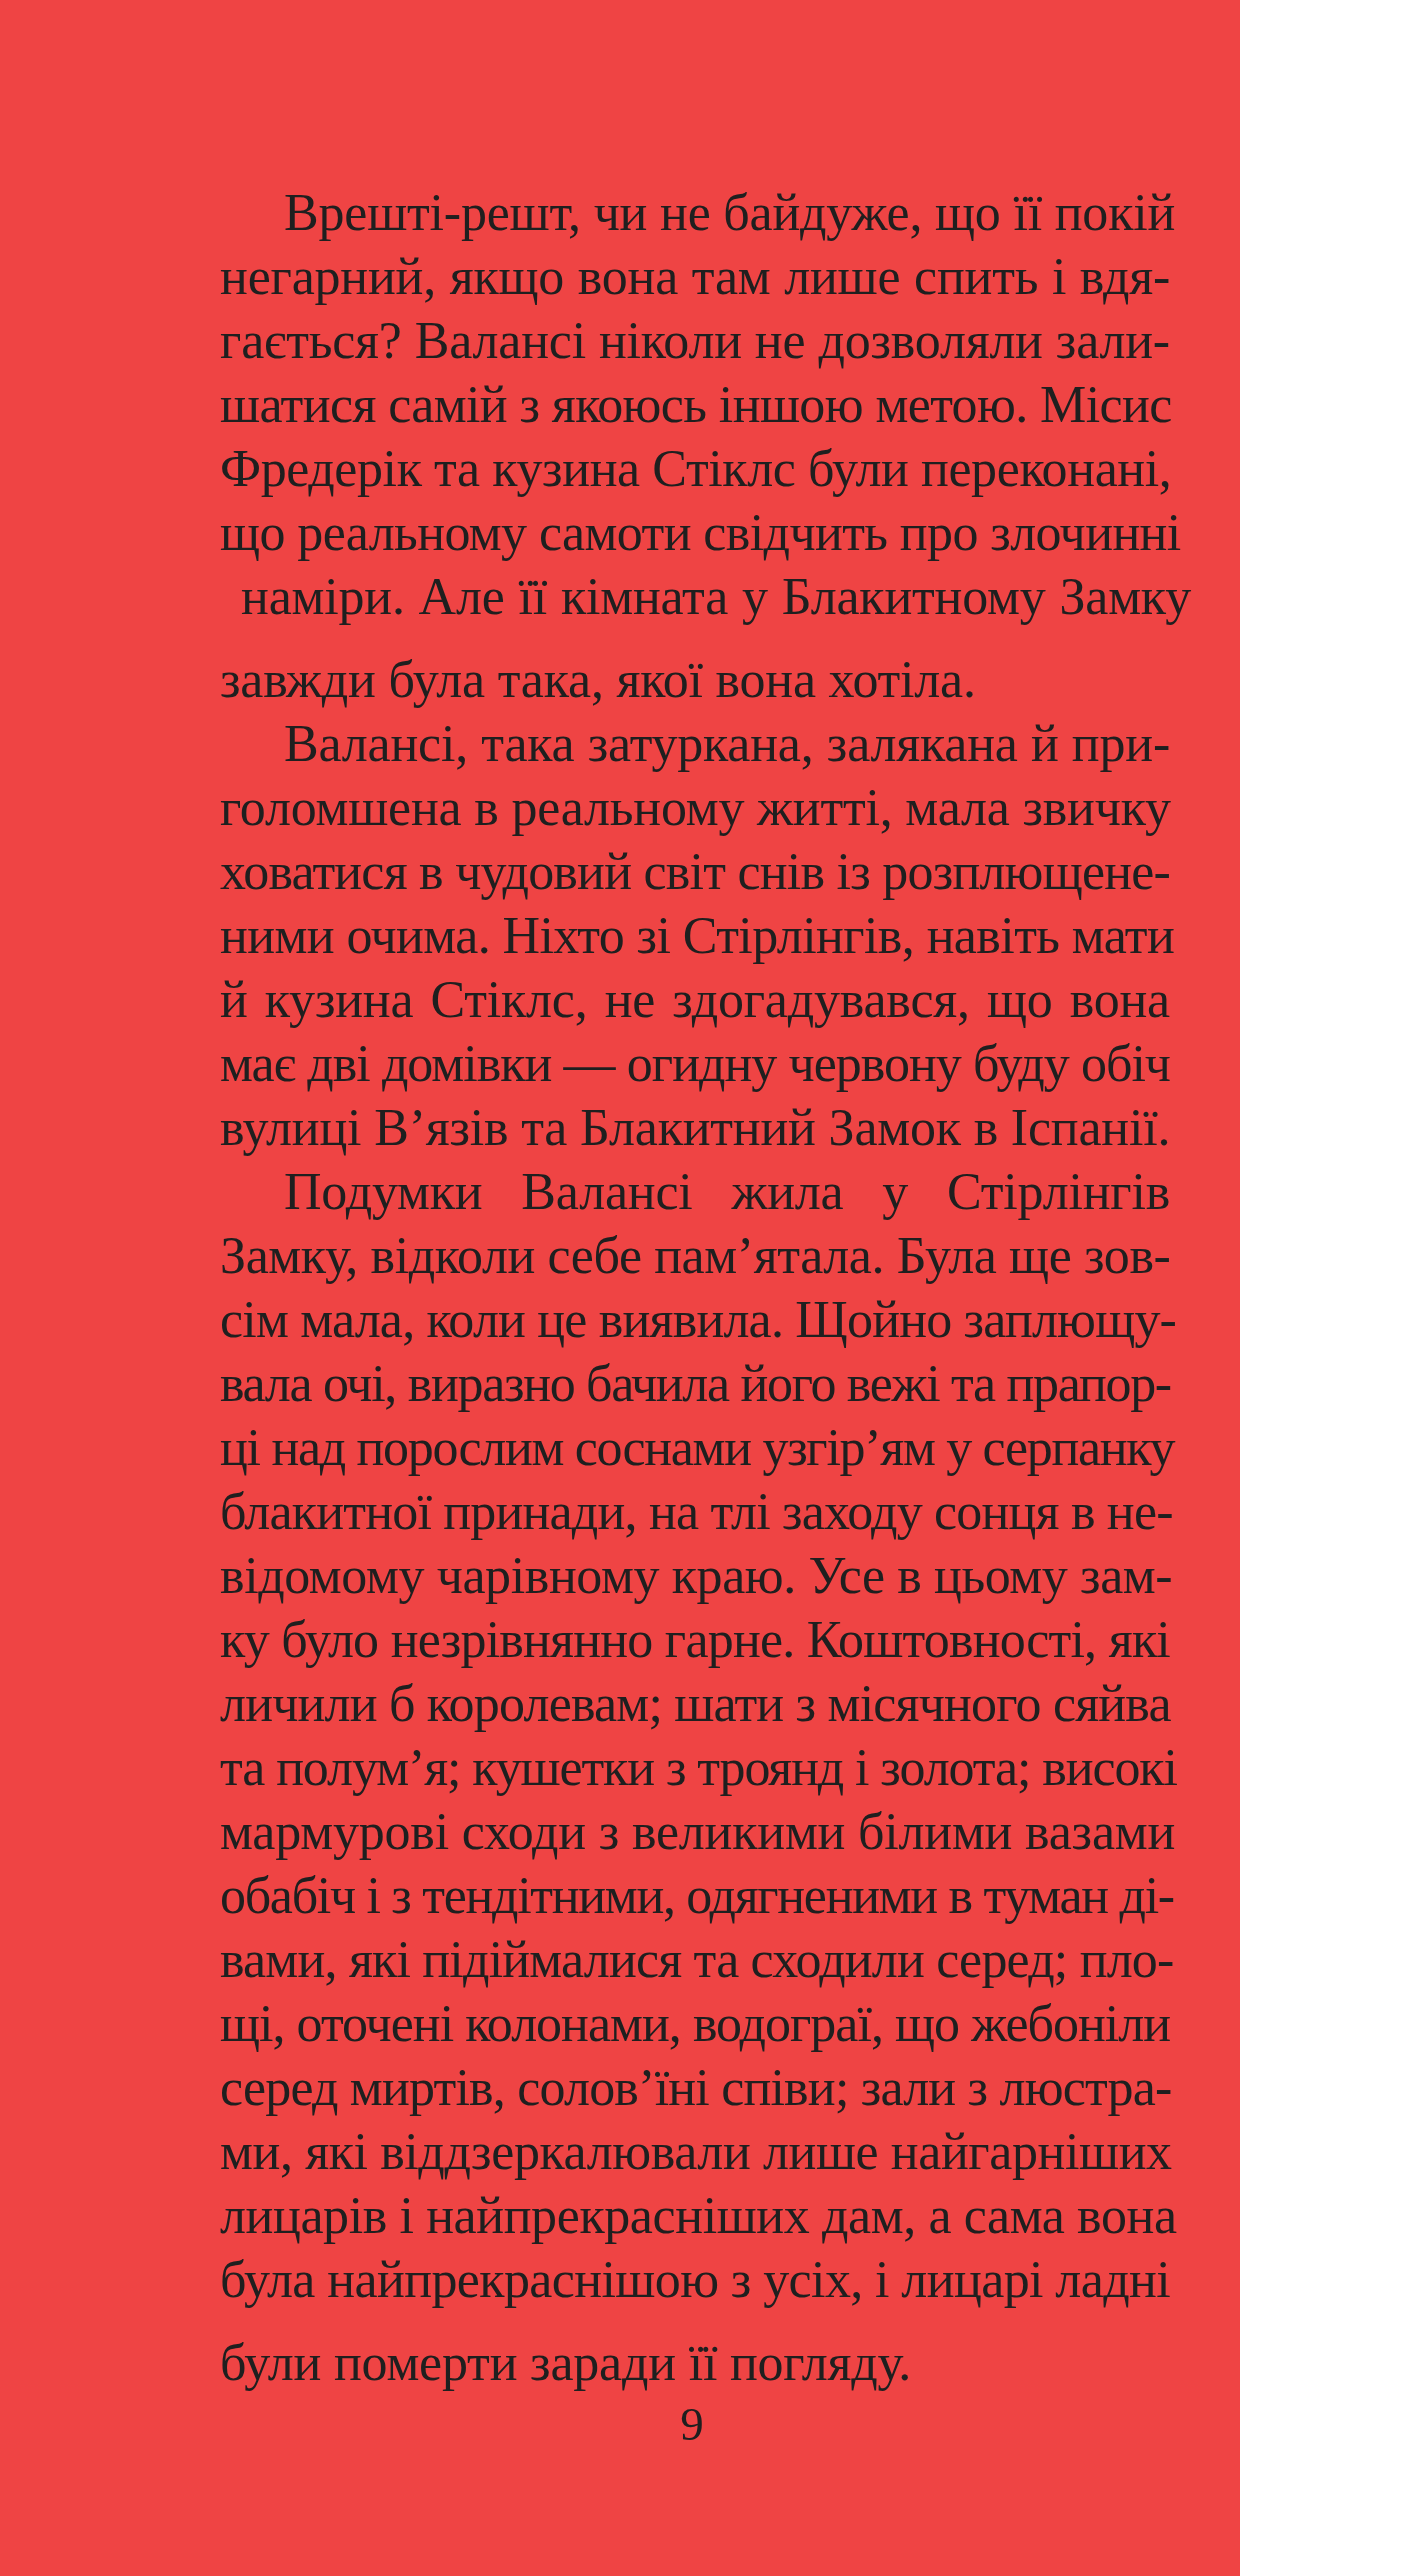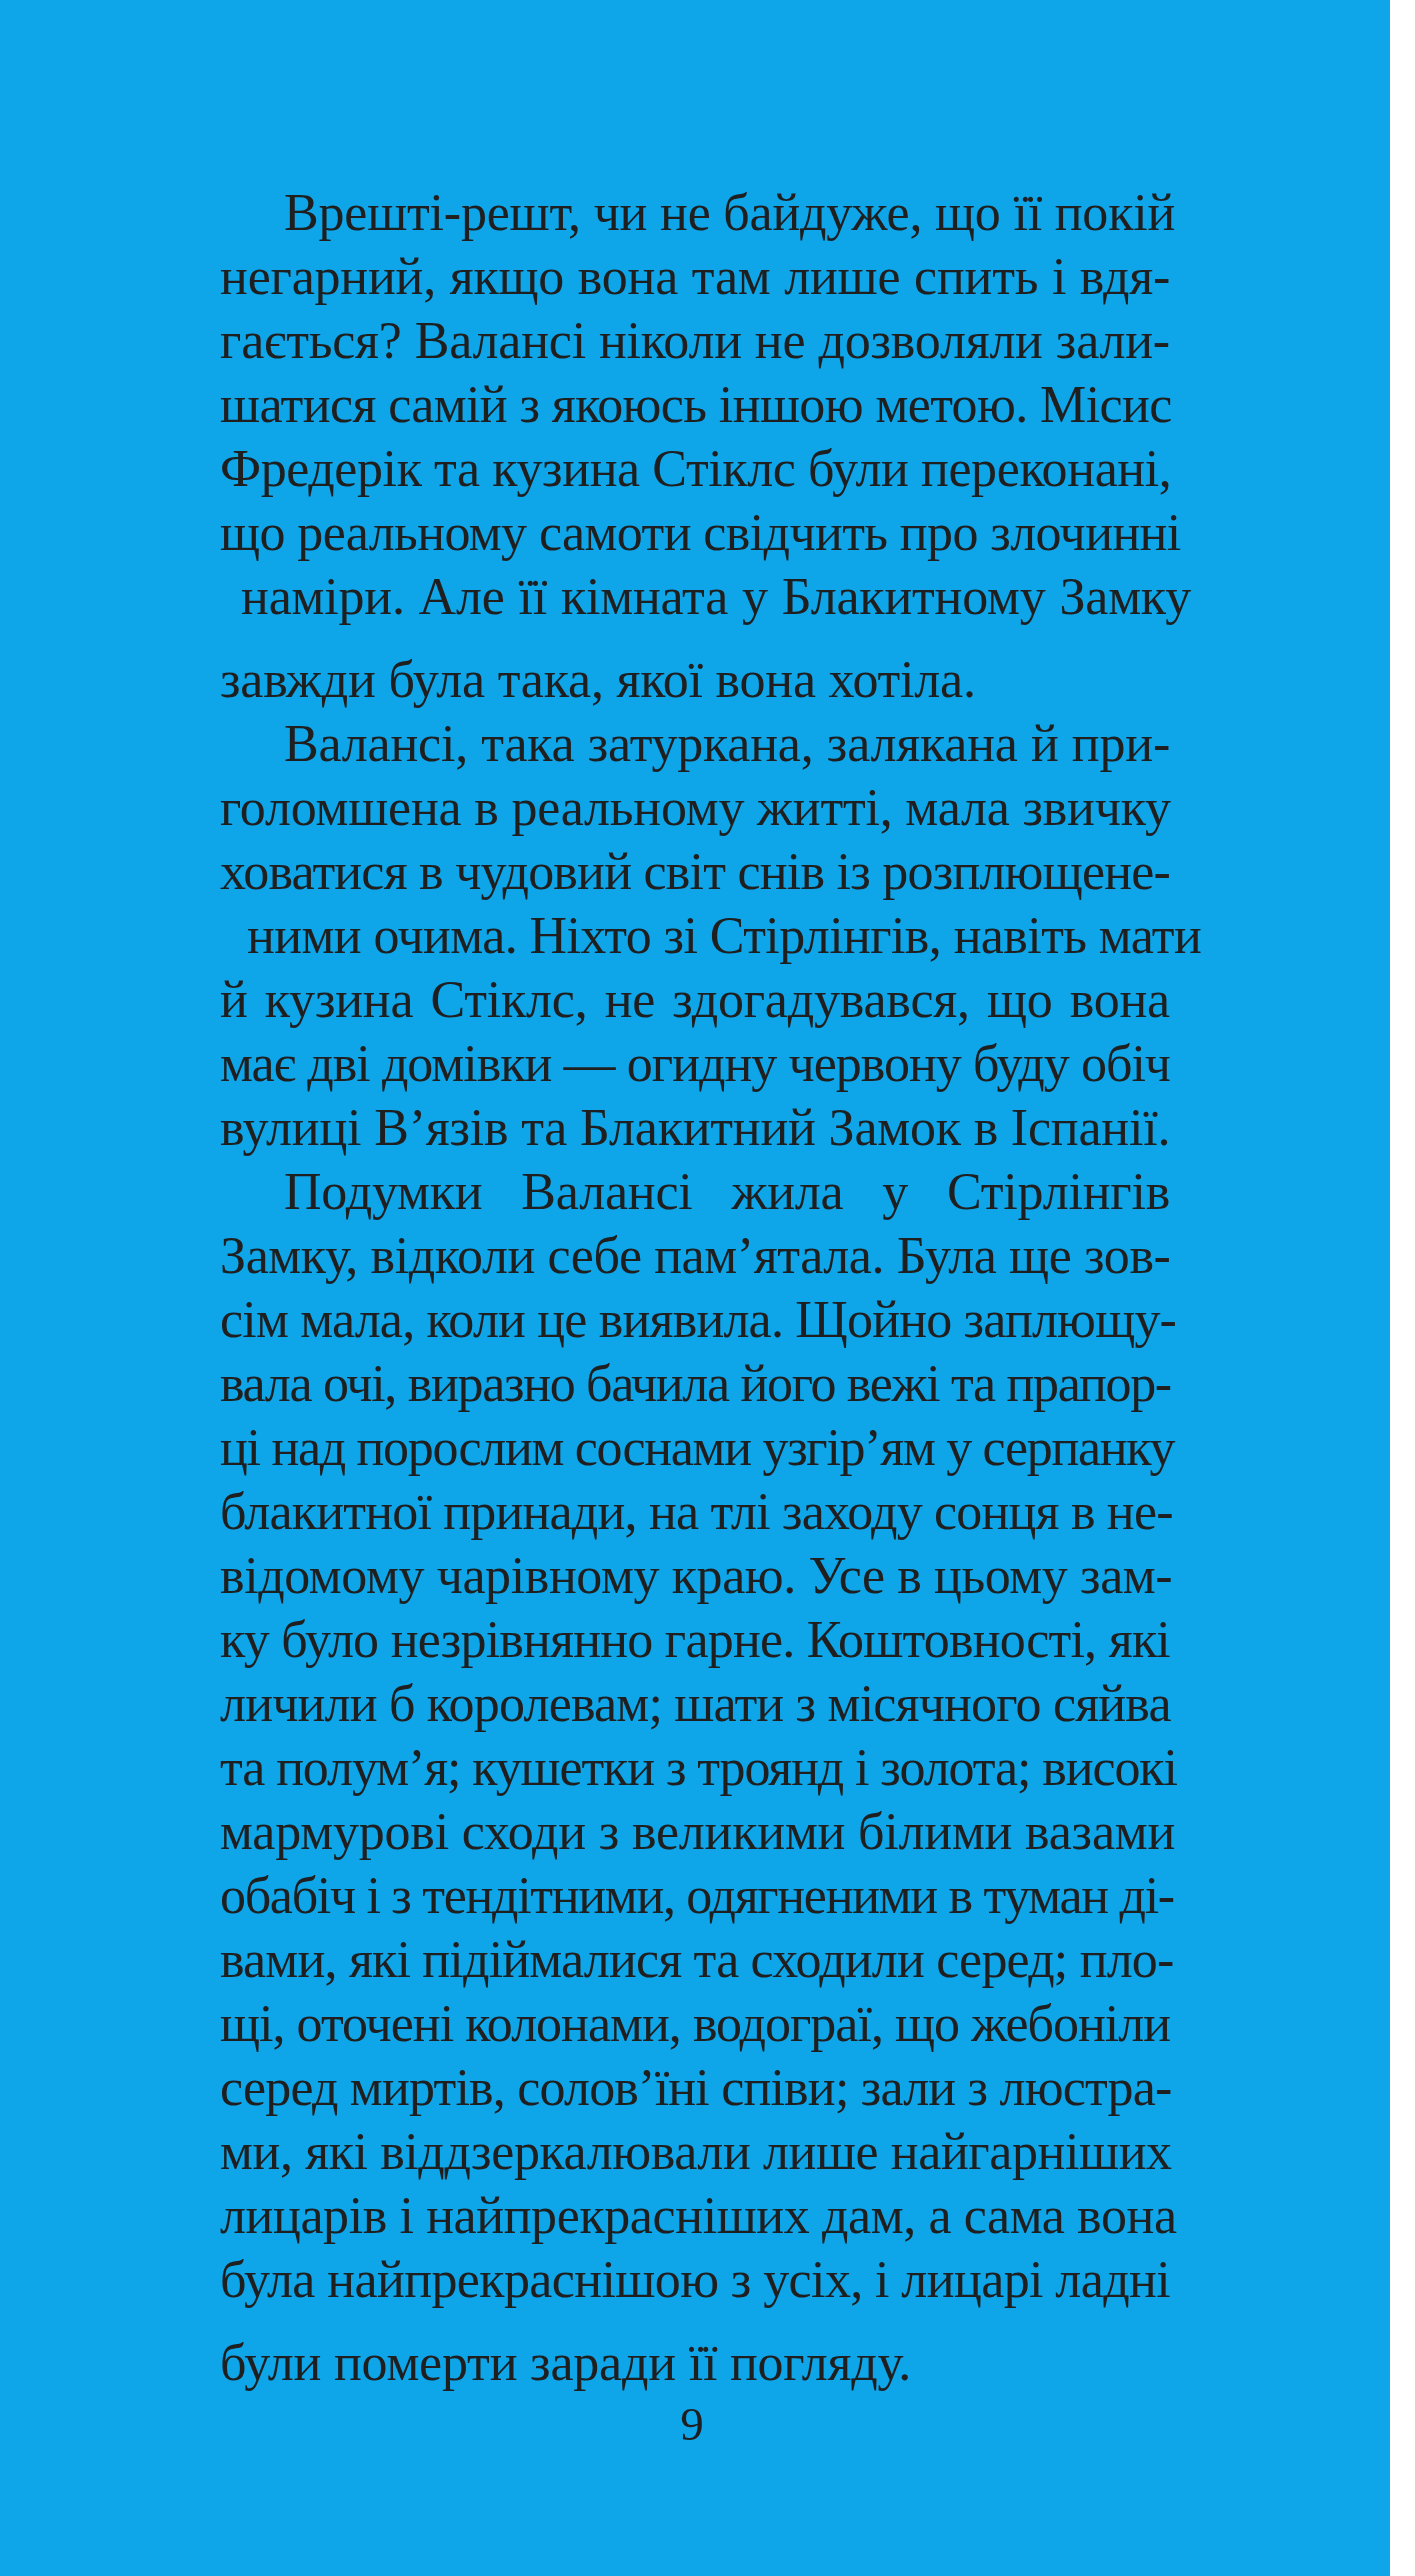--- a/index.html
+++ b/index.html
@@ -10,23 +10,23 @@
     body {
       width: 1416px;
       height: 2576px;
       position: relative;
       overflow: hidden;
     }
     .page {
       position: absolute;
       left: 0;
       top: 0;
-      width: 1390px;
+      width: 1240px;
       height: 2576px;
-      background: #0ea5e9;
+      background: #ef4444;
     }
     .text-block {
       position: absolute;
       left: 220px;
       top: 181px;
       width: 950px;
       font-family: "Liberation Serif", "DejaVu Serif", serif;
       font-size: 52px;
       line-height: 64px;
       color: #1f1f1f;
@@ -74,21 +74,21 @@
       <span class="line" style="display: block; width: 950px; letter-spacing: -0.4px;">Фредерік та кузина Стіклс були переконані,</span>
       <span class="line" style="display: block; width: 950px; letter-spacing: -0.6px;">що реальному самоти свідчить про злочинні</span>
       <span class="line" style="display: block; width: 950px; margin-left: 21px;">наміри. Але її кімната у Блакитному Замку</span>
       <span class="line last" style="display: block; width: 950px;">завжди була така, якої вона хотіла.</span>
     </div>
 
     <div>
       <span class="line indent" style="display: block; width: 886px;">Валансі, така затуркана, залякана й при-</span>
       <span class="line" style="display: block; width: 950px;">голомшена в реальному житті, мала звичку</span>
       <span class="line" style="display: block; width: 950px; letter-spacing: -0.8px;">ховатися в чудовий світ снів із розплющене-</span>
-      <span class="line" style="display: block; width: 950px; letter-spacing: -0.6px; margin-left: 27px;">ними очима. Ніхто зі Стірлінгів, навіть мати</span>
+      <span class="line" style="display: block; width: 950px; letter-spacing: -0.6px;">ними очима. Ніхто зі Стірлінгів, навіть мати</span>
       <span class="line" style="display: block; width: 950px;">й кузина Стіклс, не здогадувався, що вона</span>
       <span class="line" style="display: block; width: 950px; letter-spacing: -1px;">має дві домівки — огидну червону буду обіч</span>
       <span class="line" style="display: block; width: 950px;">вулиці В’язів та Блакитний Замок в Іспанії.</span>
     </div>
 
     <div>
       <span class="line indent" style="display: block; width: 886px;">Подумки Валансі жила у Стірлінгів</span>
       <span class="line" style="display: block; width: 950px; letter-spacing: -0.4px;">Замку, відколи себе пам’ятала. Була ще зов-</span>
       <span class="line" style="display: block; width: 950px; letter-spacing: -0.8px;">сім мала, коли це виявила. Щойно заплющу-</span>
       <span class="line" style="display: block; width: 950px; letter-spacing: -1.3px;">вала очі, виразно бачила його вежі та прапор-</span>

